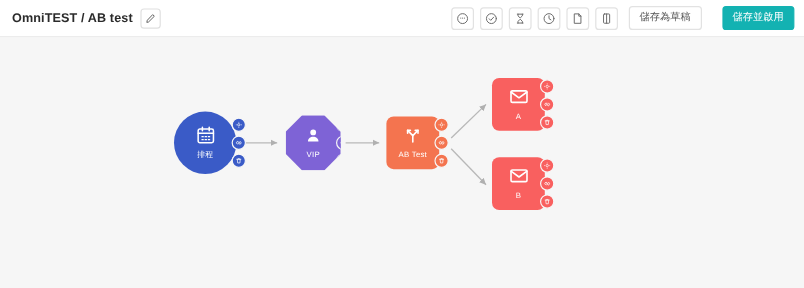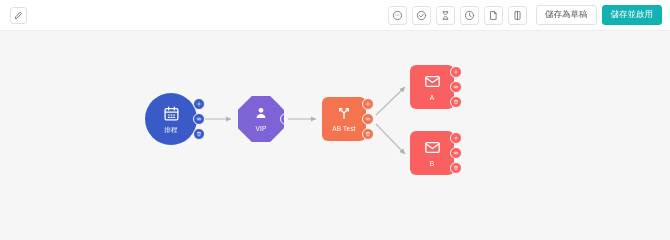--- a/index.html
+++ b/index.html
@@ -82,20 +82,21 @@
     border-radius: 3px;
     font-size: 8.5px;
     display: flex;
     align-items: center;
     justify-content: center;
     cursor: pointer;
     box-sizing: border-box;
     white-space: nowrap;
     padding: 0 8px;
     font-family: "Liberation Sans", "DejaVu Sans", sans-serif;
+    margin-left: 12px;
   }
   .btn-draft {
     border: 1px solid #e2e2e2;
     background: #ffffff;
     color: #555;
     margin-left: 4px;
   }
   .btn-primary {
     border: 1px solid #13b2b2;
     background: #13b2b2;
@@ -219,20 +220,21 @@
   .n-vip .badge      { background: #7e63d6; border: 1.2px solid #f6f6f6; }
   .n-abtest .badge   { background: #f4744f; border: 1.2px solid #f6f6f6; }
   .n-email .badge    { background: #f9605f; border: 1.2px solid #f6f6f6; }
 </style>
 </head>
 <body>
 
 <div class="header">
 
   <div class="header-left">
+    <span class="breadcrumb">OmniTEST / AB test</span>
     <button class="edit-btn">
       <span>
         <svg width="9" height="9" viewBox="0 0 16 16" fill="none" stroke="#5a5a5a" stroke-width="1.4" stroke-linecap="round" stroke-linejoin="round">
           <path d="M11.5 2.5l2 2L5 13l-2.6.6L3 11z"></path>
         </svg>
       </span>
     </button>
   </div>
 
   <div class="header-right">

